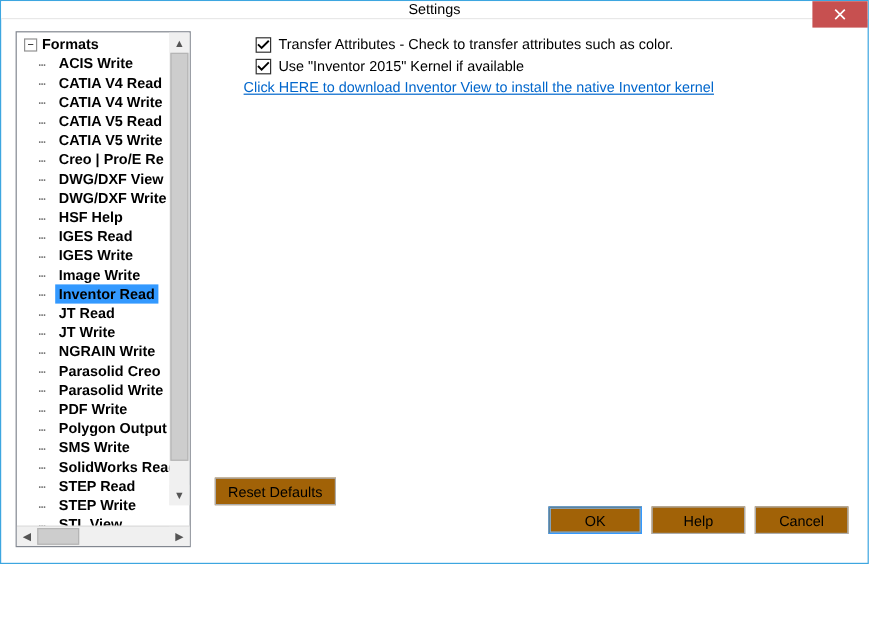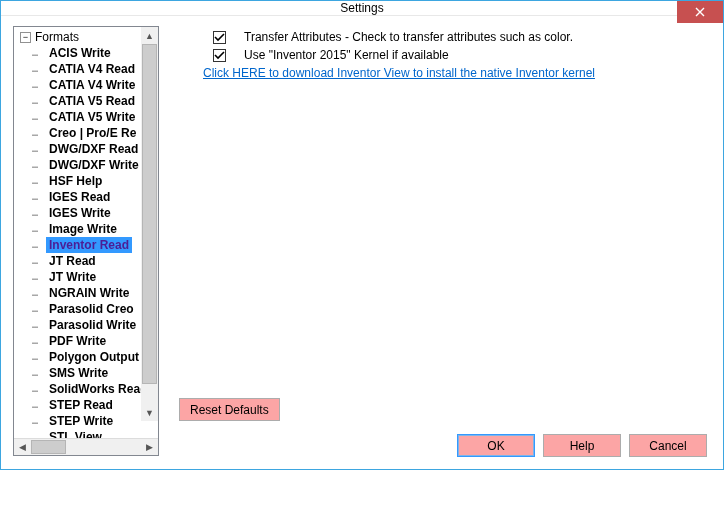--- a/index.html
+++ b/index.html
@@ -8,42 +8,42 @@
   .titlebar { height:30px; background:#fff; display:flex; align-items:center; justify-content:center; position:relative; border-bottom:1px solid #e8e8e8; }
   .titlebar .title { font-size:12px; color:#000; }
   .close-btn { position:absolute; right:0; top:0; width:46px; height:22px; background:#c75050; color:#fff; display:flex; align-items:center; justify-content:center; }
   .close-btn svg { width:10px; height:10px; }
   .body { flex:1; display:flex; padding:10px 12px 54px 12px; gap:18px; position:relative; }
   .tree-container { width:146px; height:430px; border:1px solid #828790; background:#fff; position:relative; overflow:hidden; display:flex; flex-direction:column; }
   .tree-scroll { flex:1; overflow:hidden; position:relative; }
   .tree-inner { padding:2px 0 2px 4px; line-height:16px; }
   .tree-root { display:flex; align-items:center; gap:2px; padding-left:2px; }
   .expander { width:11px; height:11px; border:1px solid #919191; display:inline-flex; align-items:center; justify-content:center; font-size:9px; line-height:1; background:#fff; }
-  .tree-root-label { padding:0 2px; }
+  .tree-root-label { padding:0 2px;font-weight:bold; }
   .tree-children { padding-left:14px; }
   .tree-item { display:flex; align-items:center; white-space:nowrap; }
   .dots { color:#777; letter-spacing:0px; width:14px; overflow:hidden; display:inline-block; font-family: monospace; font-size:10px; line-height:16px;}
   .tree-item-label { padding:0 3px;font-weight:bold; }
-  .tree-item.selected .tree-item-label { background:#3399ff; color:#4c1d95; }
+  .tree-item.selected .tree-item-label { background:#3399ff; color:#000000; }
   .tree-hscroll { height:17px; background:#f0f0f0; border-top:1px solid #dcdcdc; display:flex; align-items:stretch; }
   .hs-btn { width:17px; display:flex; align-items:center; justify-content:center; color:#555; border:0; background:#f0f0f0;}
   .hs-track { flex:1; position:relative; }
   .hs-thumb { position:absolute; left:0; top:1px; bottom:1px; width:35px; background:#cdcdcd; border:1px solid #b5b5b5; }
   .tree-vscroll { position:absolute; right:0; top:0; bottom:17px; width:17px; background:#f0f0f0; display:flex; flex-direction:column; }
   .vs-btn { height:17px; display:flex; align-items:center; justify-content:center; color:#555; background:#f0f0f0; }
   .vs-track { flex:1; position:relative; }
   .vs-thumb { position:absolute; top:0; left:1px; right:1px; height:340px; background:#cdcdcd; border:1px solid #b5b5b5; }
   .content { flex:1; padding-top:4px; position:relative; }
-  .chk-row { display:flex; align-items:center; gap:18px; margin-bottom:4px;padding-left:36px; }
+  .chk-row { display:flex; align-items:center; gap:6px; margin-bottom:4px;padding-left:36px; }
   .chk { width:13px; height:13px; border:1px solid #333; display:inline-flex; align-items:center; justify-content:center; background:#fff; }
   .chk svg { width:11px; height:11px; }
   .link { color:#0066cc; text-decoration:underline; margin-left:26px; display:inline-block; cursor:pointer; }
-  .btn { min-width:78px; height:23px; border:1px solid #acacac; background:#fca5a5; font-family:inherit; font-size:12px; padding:0 10px; cursor:pointer; }
+  .btn { min-width:78px; height:23px; border:1px solid #acacac; background:#a16207; font-family:inherit; font-size:12px; padding:0 10px; cursor:pointer; }
   .btn:focus, .btn.default { border-color:#3399ff; box-shadow:0 0 0 1px #7eb4ea inset; outline:none; }
-  .footer { position:absolute; bottom:12px; right:16px; display:flex; gap:8px; }
+  .footer { position:absolute; bottom:24px; right:16px; display:flex; gap:8px; }
   .reset-wrap { position:absolute; left:178px; bottom:48px; }
   .arrow { font-size:9px; }
 </style>
 </head>
 <body>
 
 <div class="window">
   <div class="titlebar">
     <span class="title">Settings</span>
     <div class="close-btn">
@@ -82,21 +82,21 @@
               <div class="tree-item">
                 <span class="dots">…</span>
                 <span class="tree-item-label">CATIA V5 Write</span>
               </div>
               <div class="tree-item">
                 <span class="dots">…</span>
                 <span class="tree-item-label">Creo | Pro/E Re</span>
               </div>
               <div class="tree-item">
                 <span class="dots">…</span>
-                <span class="tree-item-label">DWG/DXF Read</span>
+                <span class="tree-item-label">DWG/DXF View</span>
               </div>
               <div class="tree-item">
                 <span class="dots">…</span>
                 <span class="tree-item-label">DWG/DXF Write</span>
               </div>
               <div class="tree-item">
                 <span class="dots">…</span>
                 <span class="tree-item-label">HSF Help</span>
               </div>
               <div class="tree-item">

